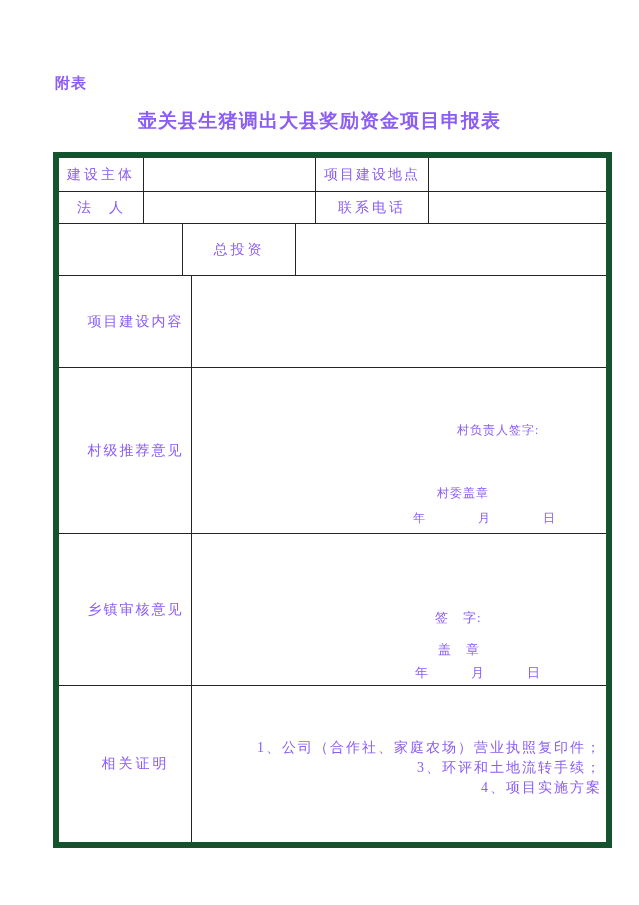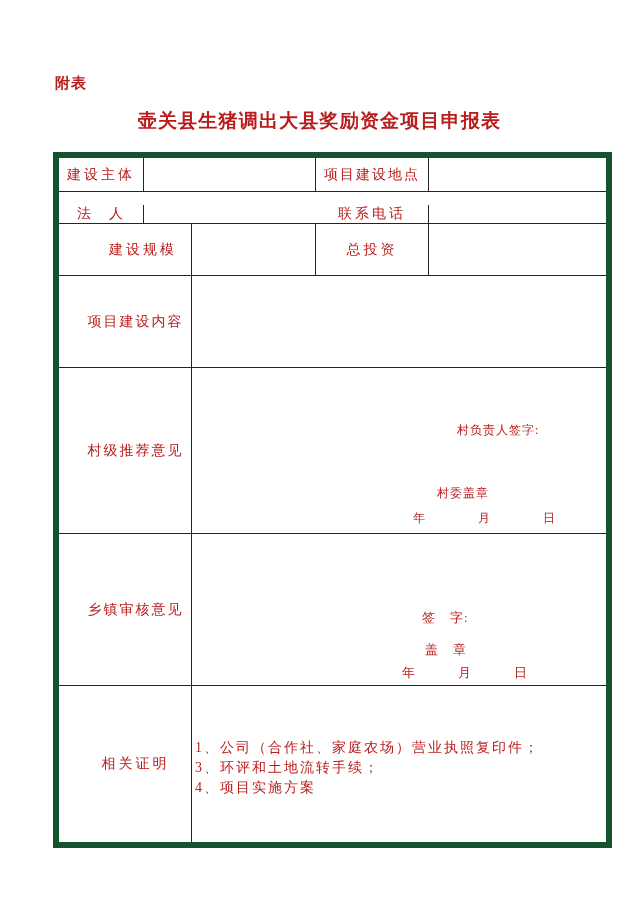--- a/index.html
+++ b/index.html
@@ -1,20 +1,20 @@
 <!DOCTYPE html>
 <html><head>
 <meta charset="utf-8">
 <style>
   html, body { margin: 0; padding: 0; background: #ffffff; }
   .page {
     position: relative;
     width: 639px; height: 905px;
     background: #ffffff;
-    color: #b91c1c;
+    color: #8b5cf6;
     font-family: "Liberation Serif", "DejaVu Serif", serif;
     overflow: hidden;
   }
   .note {
     position: absolute; left: 55px; top: 74px;
     font-size: 15px; font-weight: bold; letter-spacing: 1px;
   }
   .title {
     position: absolute; left: 0; right: 0; top: 108px;
     text-align: center;
@@ -30,34 +30,34 @@
   .row { display: flex; border-bottom: 1px solid #242424; }
   .row:last-child { border-bottom: none; }
   .cell {
     box-sizing: border-box;
     border-right: 1px solid #242424;
     display: flex; align-items: center; justify-content: center;
     font-size: 14px;
     position: relative;
   }
   .cell:last-child { border-right: none; }
-  .h33 { height: 33px; } .h31 { height: 31px; align-items: flex-end; } .h51 { height: 51px; }
-  .h91 { height: 91px; } .h165 { height: 165px; } .h151 { height: 151px; }
+  .h33 { height: 33px; } .h31 { height: 31px; } .h51 { height: 51px; }
+  .h91 { height: 91px; } .h165 { height: 165px; } .h151 { height: 151px; gap: 13px; }
   .h156 { height: 156px; }
   .w85 { width: 85px; } .w172 { width: 172px; } .w113 { width: 113px; }
   .w133 { width: 133px; padding-left: 21px; } .w124 { width: 124px; }
   .fill { flex: 1 1 auto; }
   .ls2 { letter-spacing: 2px; }
   .ls3 { letter-spacing: 3px; }
   .shift-right { padding-left: 36px; }
   .abs { position: absolute; white-space: pre; }
   .sig-small { font-size: 12px; letter-spacing: 1px; }
   .sig-mid { font-size: 13px; letter-spacing: 1px; }
   .cert-list {
-    align-items: flex-start; justify-content: center;
+    align-items: flex-end; justify-content: center;
     flex-direction: column;
     padding: 8px 4px 0 3px;
   }
   .cert-line {
     font-size: 14px; line-height: 20px; letter-spacing: 2px;
     white-space: pre;
   }
 </style>
 </head>
 <body>
@@ -77,21 +77,20 @@
     </div>
 
     <div class="row h31">
       <div class="cell w85 ls2">法　人</div>
       <div class="cell w172"></div>
       <div class="cell w113 ls3">联系电话</div>
       <div class="cell fill"></div>
     </div>
 
     <div class="row h51">
-      <div class="cell w133 ls3 shift-right">建设规模</div>
       <div class="cell w124"></div>
       <div class="cell w113 ls3">总投资</div>
       <div class="cell fill"></div>
     </div>
 
     <div class="row h91">
       <div class="cell w133 ls2">项目建设内容</div>
       <div class="cell fill"></div>
     </div>
 

